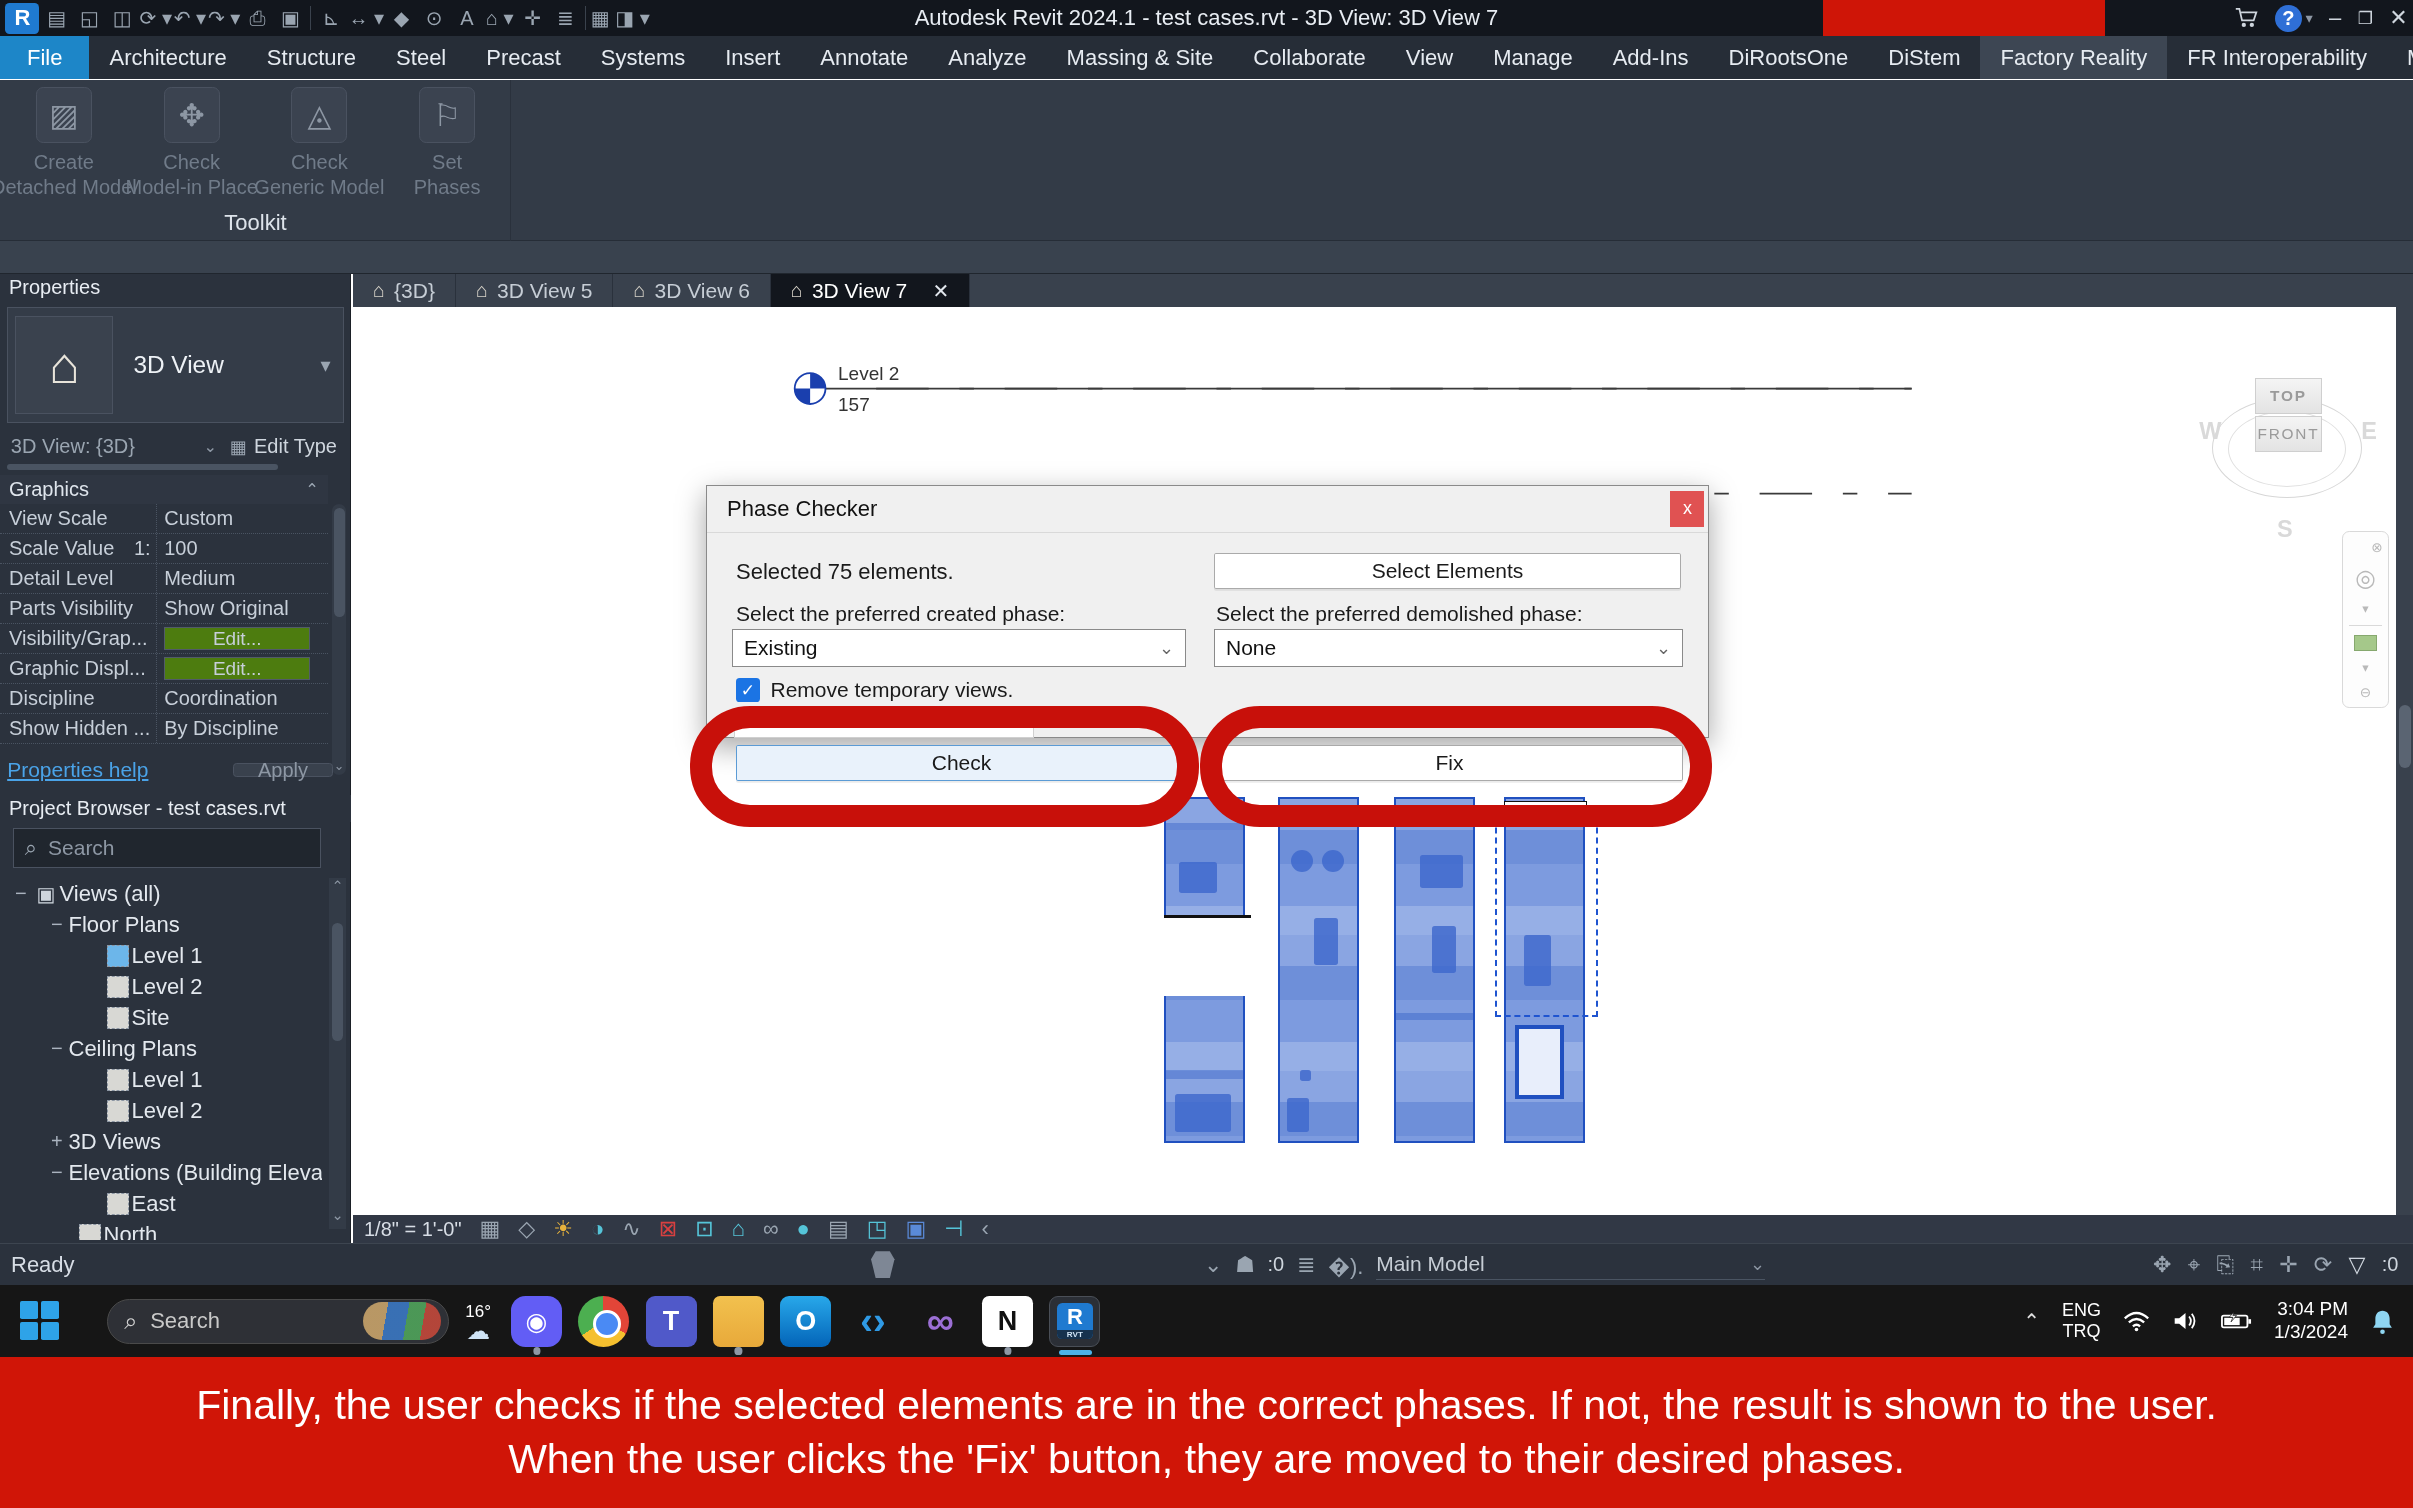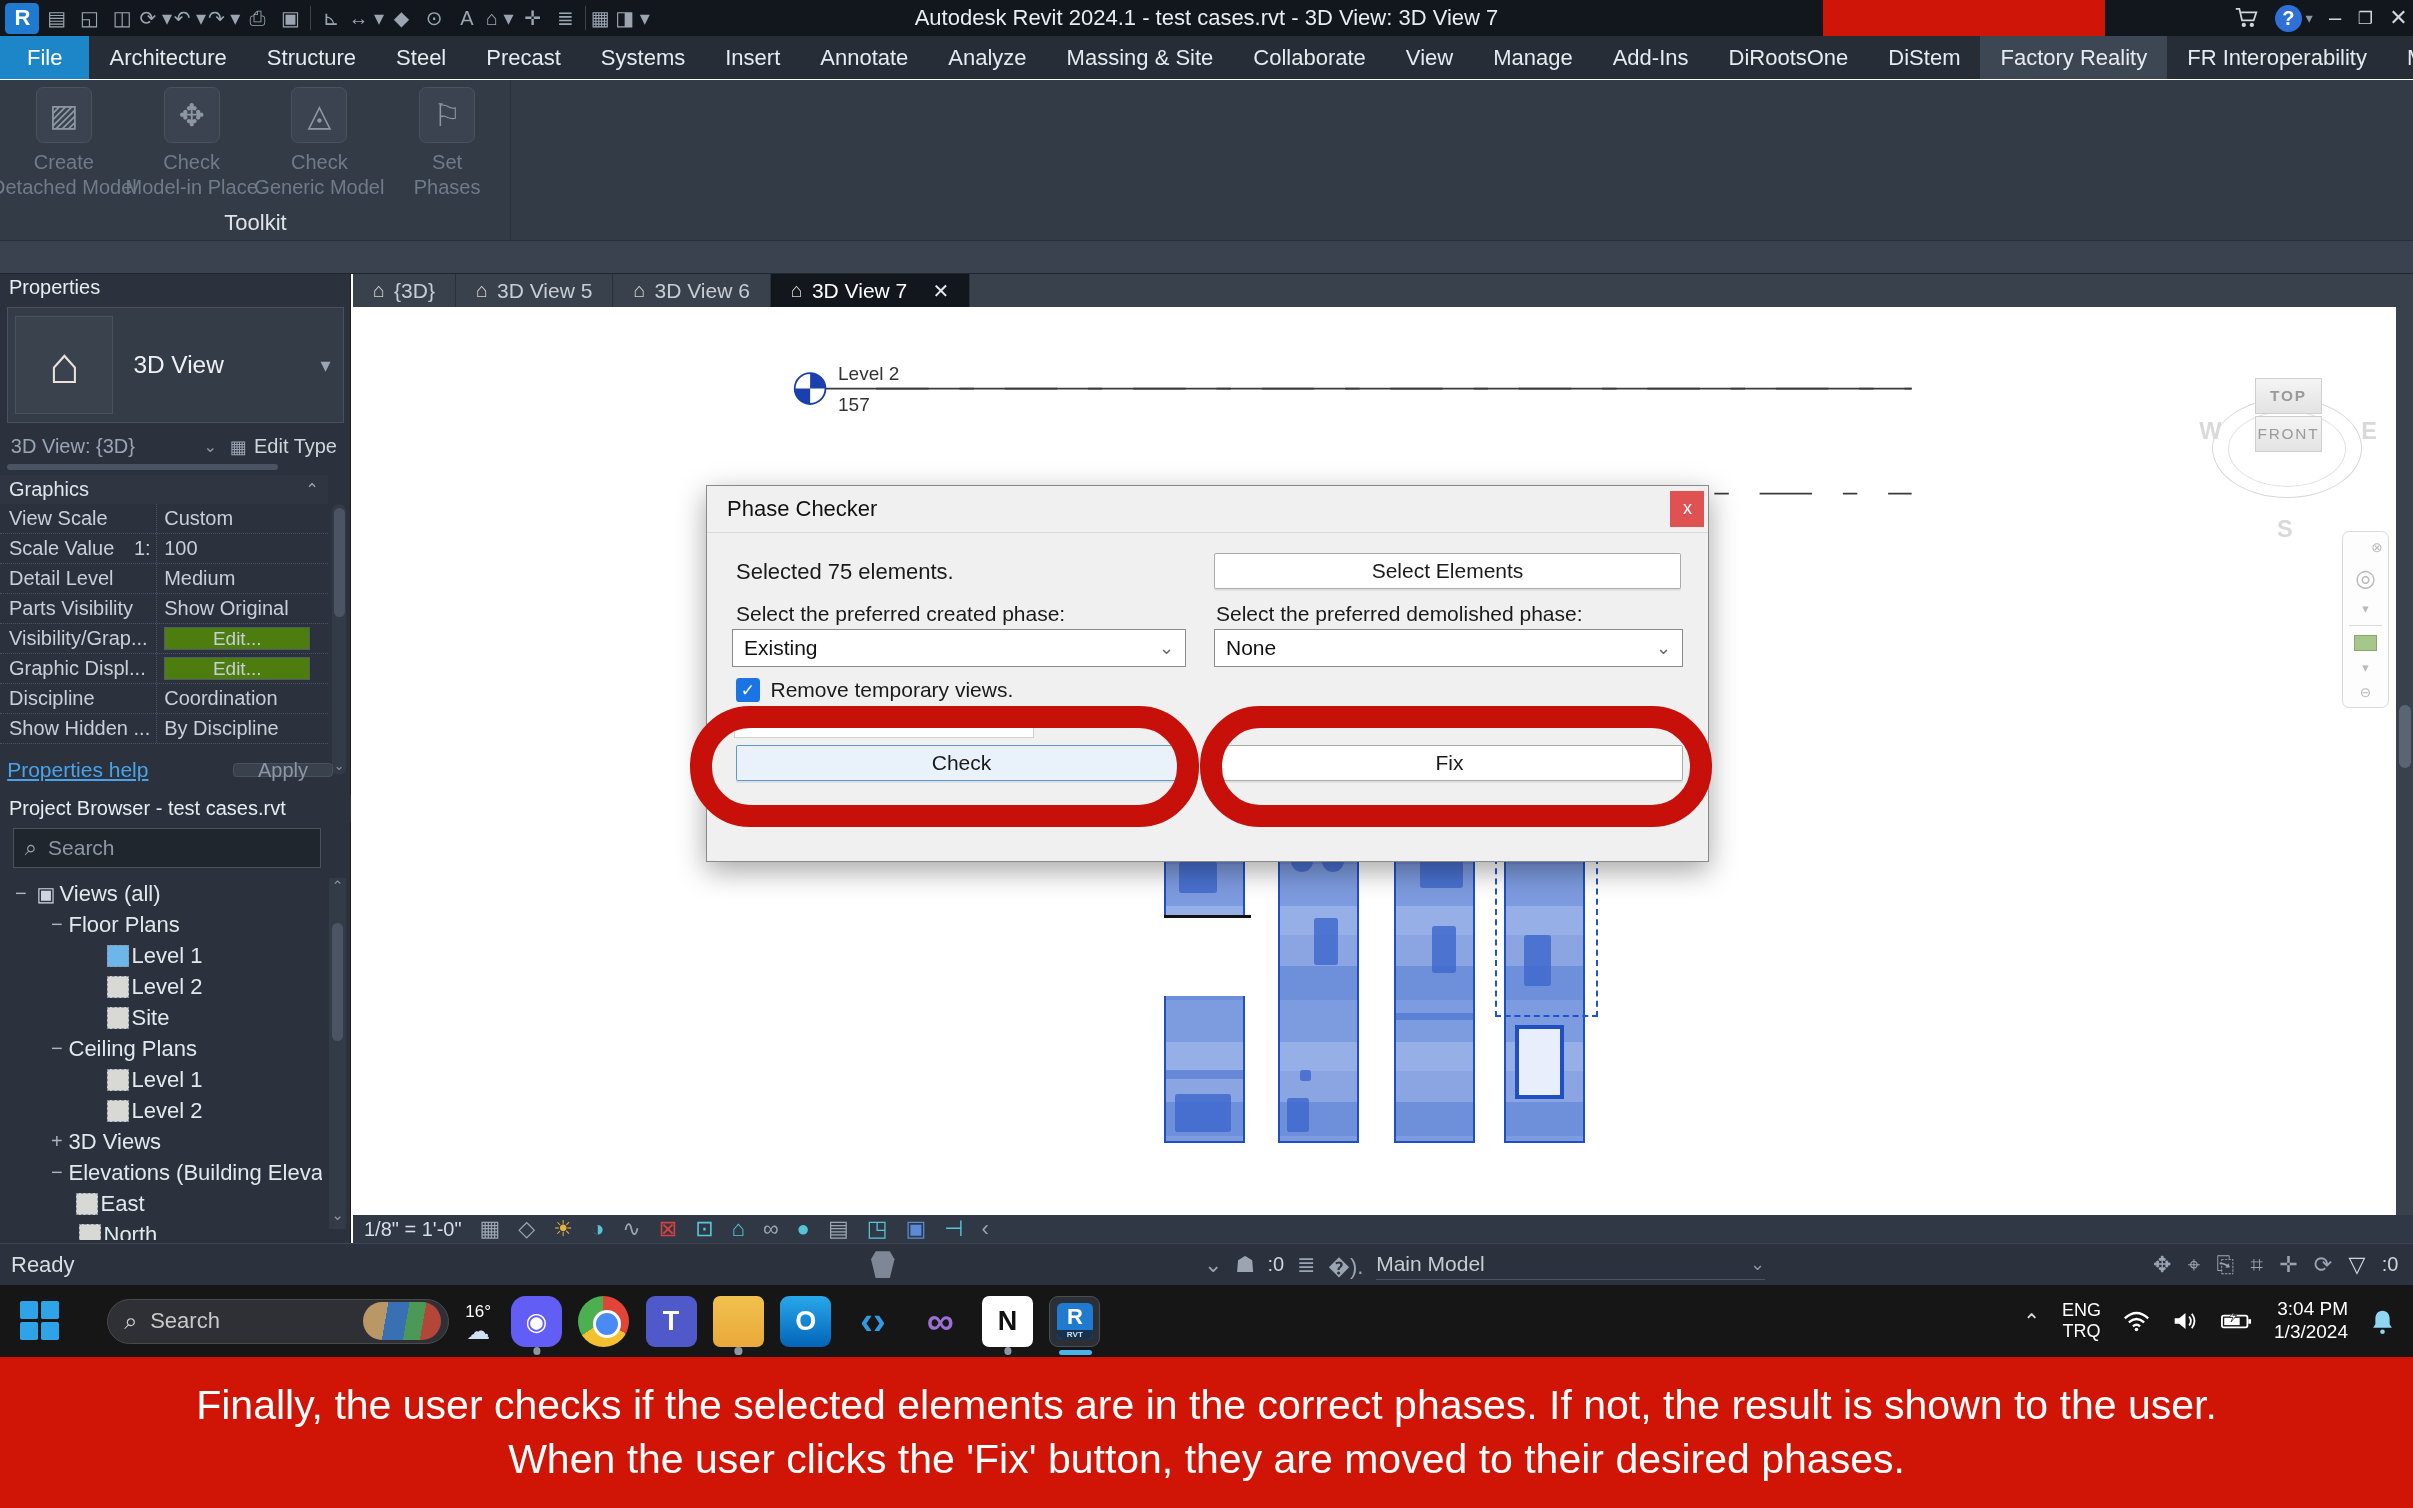--- a/index.html
+++ b/index.html
@@ -107,21 +107,21 @@
   .nav-zoom { width:23.5px; height:22px; background:#a5c88a; border:0.9px solid #86a86e; cursor:pointer; }
   .canvas-scroll { position:absolute; right:0; top:0; width:18px; height:909px; background:#39414d; }
   .canvas-scroll .thumb { position:absolute; left:2.7px; top:398px; width:12.7px; height:63px; background:#5a6472; border-radius:6.3px; }
 
   .view-control { position:absolute; left:353px; top:1215px; width:2061px; height:28px; background:#313845; display:flex; align-items:center; gap:18px; padding-left:11px; }
   .vc-scale { font-size:20px; color:#d7dde5; white-space:nowrap; }
   .vc-ico { font-size:22px; color:#9aa5b1; cursor:pointer; }
   .vc-ico.cyan { color:#55c4d8; } .vc-ico.yellow { color:#e8b33c; } .vc-ico.red { color:#d84040; } .vc-ico.blue { color:#5a8ad8; }
 
   
-  .dialog { position:absolute; left:706px; top:485px; width:1003px; height:377px; background:#f0f0f0; border:0.9px solid #8a8a8a; box-shadow:0 9px 27px rgba(0,0,0,0.35); z-index:40; }
+  .dialog { position:absolute; left:706px; top:485px; width:1003px; height:253px; background:#f0f0f0; border:0.9px solid #8a8a8a; box-shadow:0 9px 27px rgba(0,0,0,0.35); z-index:40; }
   .dlg-title { position:absolute; left:0; top:0; width:100%; height:47px; display:flex; align-items:center; padding-left:20px; font-size:22px; color:#111; border-bottom:0.9px solid #d9d9d9; }
   .dlg-close { position:absolute; right:3.6px; top:4.5px; width:34px; height:36px; background:#e05252; color:#fff; font-size:18px; display:flex; align-items:center; justify-content:center; cursor:pointer; }
   .dlg-row1 { position:absolute; left:29px; top:67px; width:945px; height:38px; display:flex; align-items:center; }
   .dlg-selected { font-size:22px; color:#1a1a1a; }
   .dlg-btn { background:#fff; border:0.9px solid #aaa; border-radius:1.8px; font-size:21px; color:#1a1a1a; display:flex; align-items:center; justify-content:center; cursor:pointer; box-shadow:0 1.8px 0 rgba(0,0,0,0.08); }
   .sel-elements { position:absolute; right:0; top:0; width:467px; height:36px; }
   .dlg-lbl { position:absolute; top:116px; font-size:21px; color:#1a1a1a; }
   .combo { position:absolute; top:143px; height:38px; background:#fff; border:0.9px solid #8a8a8a; display:flex; align-items:center; padding-left:11px; font-size:21px; color:#111; cursor:pointer; }
   .combo .chev { margin-left:auto; margin-right:11px; color:#666; font-size:18px; }
   .dlg-check { position:absolute; left:29px; top:192px; display:flex; align-items:center; gap:11px; cursor:pointer; }
@@ -420,21 +420,21 @@
             <span>Level 2</span>
           </div>
           <div class="tree-row" style="padding-left: 45px;">
             <span class="tg">+</span>
             <span>3D Views</span>
           </div>
           <div class="tree-row" style="padding-left: 45px;">
             <span class="tg">−</span>
             <span>Elevations (Building Elevation)</span>
           </div>
-          <div class="tree-row" style="padding-left: 50px;">
+          <div class="tree-row" style="padding-left: 81px;">
             <span class="tg"></span>
             <span class="tree-ico">
               <span class="plan-ico"></span>
             </span>
             <span>East</span>
           </div>
           <div class="tree-row" style="padding-left: 53px;">
             <span class="tg"></span>
             <span class="tree-ico">
               <span class="plan-ico"></span>

